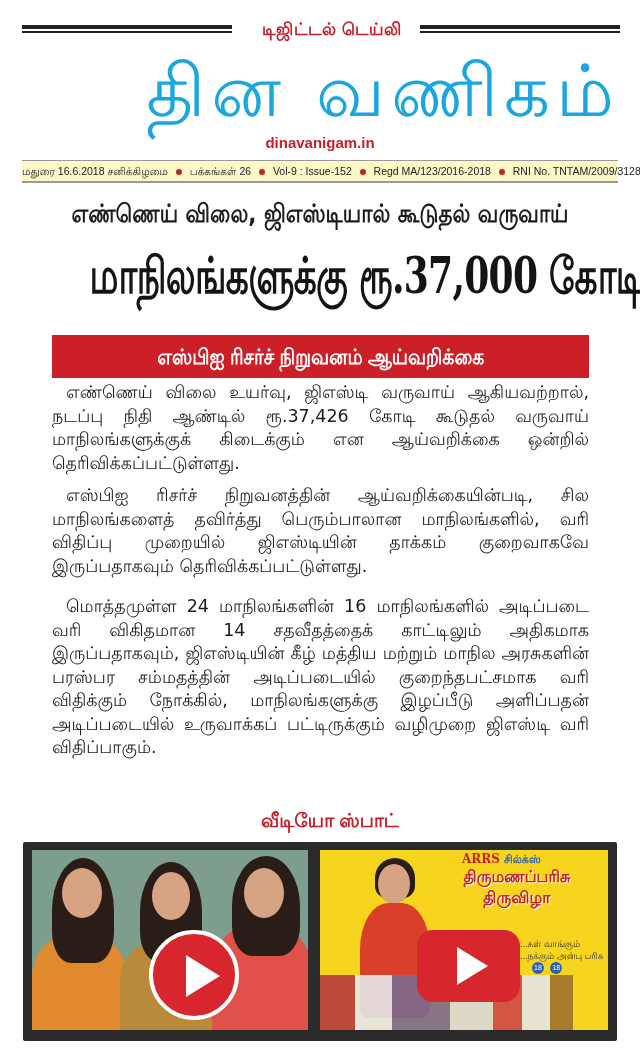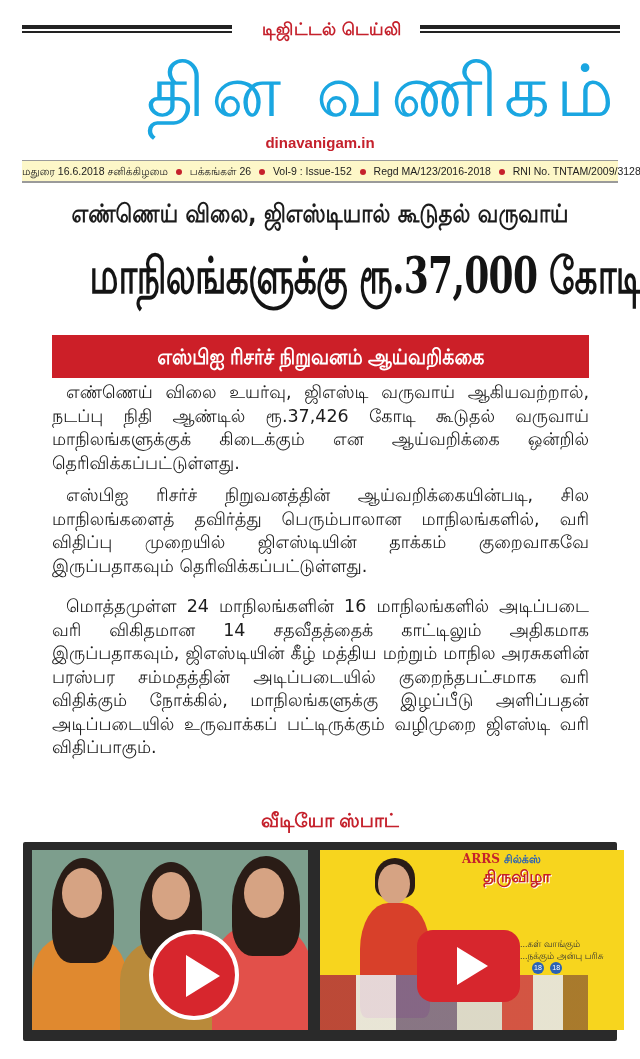--- a/index.html
+++ b/index.html
@@ -49,21 +49,21 @@
   .article p.gap { margin-top: 9px; }
   .article p.gap2 { margin-top: 17px; }
 
   
   .video-heading { position: absolute; left: 0; right: 0; top: 810px; text-align: center;
                    color: #c5212c; font-size: 19px; font-weight: bold; padding-left: 20px; }
   .video-frame { position: absolute; left: 23px; width: 594px; top: 842px; height: 199px;
                  background: #2a2a2a; border-radius: 2px; }
   .video { position: absolute; top: 8px; height: 180px; overflow: hidden; }
   .video.left { left: 9px; width: 276px; background: #7d9e8d; }
-  .video.right { left: 297px; width: 288px; background: #f7d51e; padding-left: 16px; }
+  .video.right { left: 297px; width: 288px; background: #f7d51e; }
 
   .person { position: absolute; bottom: -10px; border-radius: 40% 40% 10% 10%; }
   .head { position: absolute; border-radius: 50%; background: #d6a383; }
   .hair { position: absolute; border-radius: 50% 50% 30% 30%; background: #2a1c16; }
 
   .play-round { position: absolute; left: 117px; top: 80px; width: 90px; height: 90px; border-radius: 50%;
                 background: #d7262d; border: 4px solid #fff; box-sizing: border-box; }
   .play-round::after { content: ""; position: absolute; left: 33px; top: 21px;
                        border-left: 34px solid #fff; border-top: 21px solid transparent; border-bottom: 21px solid transparent; }
   .play-rect { position: absolute; left: 97px; top: 80px; width: 103px; height: 72px; border-radius: 16px;
@@ -142,20 +142,21 @@
     <div class="ad-woman">
       <div class="hair" style="left:25px;top:0;width:40px;height:40px;"></div>
       <div class="head" style="left:28px;top:6px;width:32px;height:40px;"></div>
       <div class="person" style="left:10px;bottom:0;width:70px;height:115px;background:#d8402a;"></div>
     </div>
     <div class="ad-brand">
       <span>ARRS</span>
       <small>சில்க்ஸ்</small>
     </div>
     <div class="ad-title">
+      <div>திருமணப்பரிசு</div>
       <div>திருவிழா</div>
     </div>
     <div class="ad-sub">
       <div>...கள் வாங்கும்</div>
       <div>...நக்கும் அன்பு பரிசு</div>
     </div>
     <div class="ad-date">
       <span class="ad-badge">18</span>
       <span class="ad-badge">18</span>
     </div>

